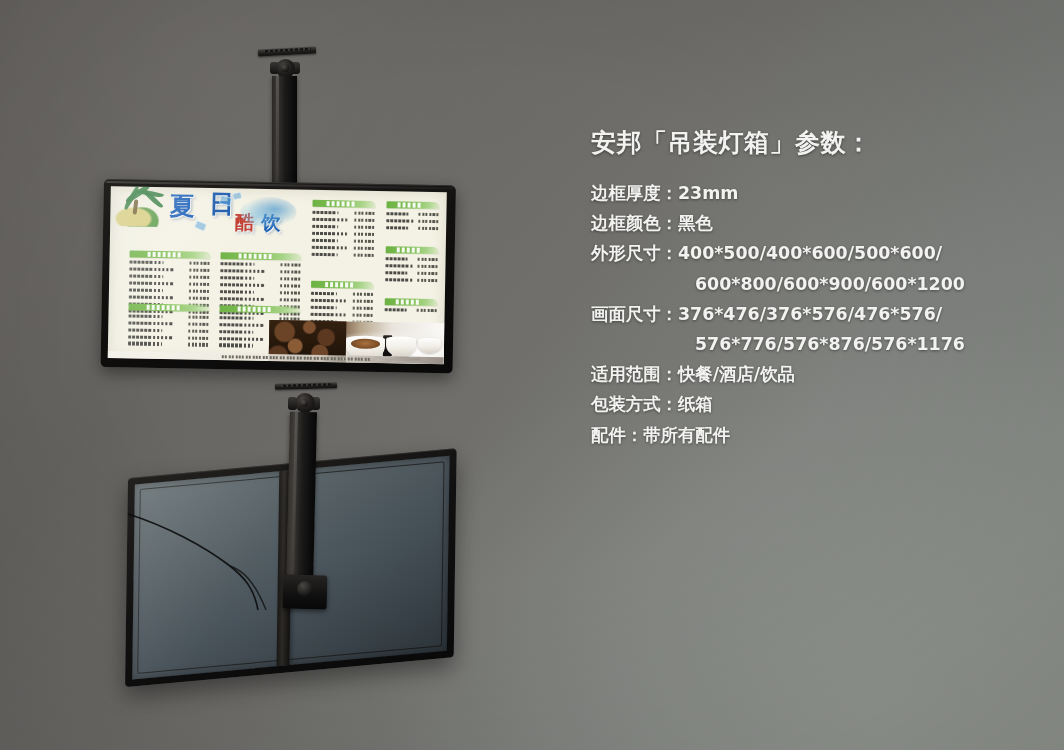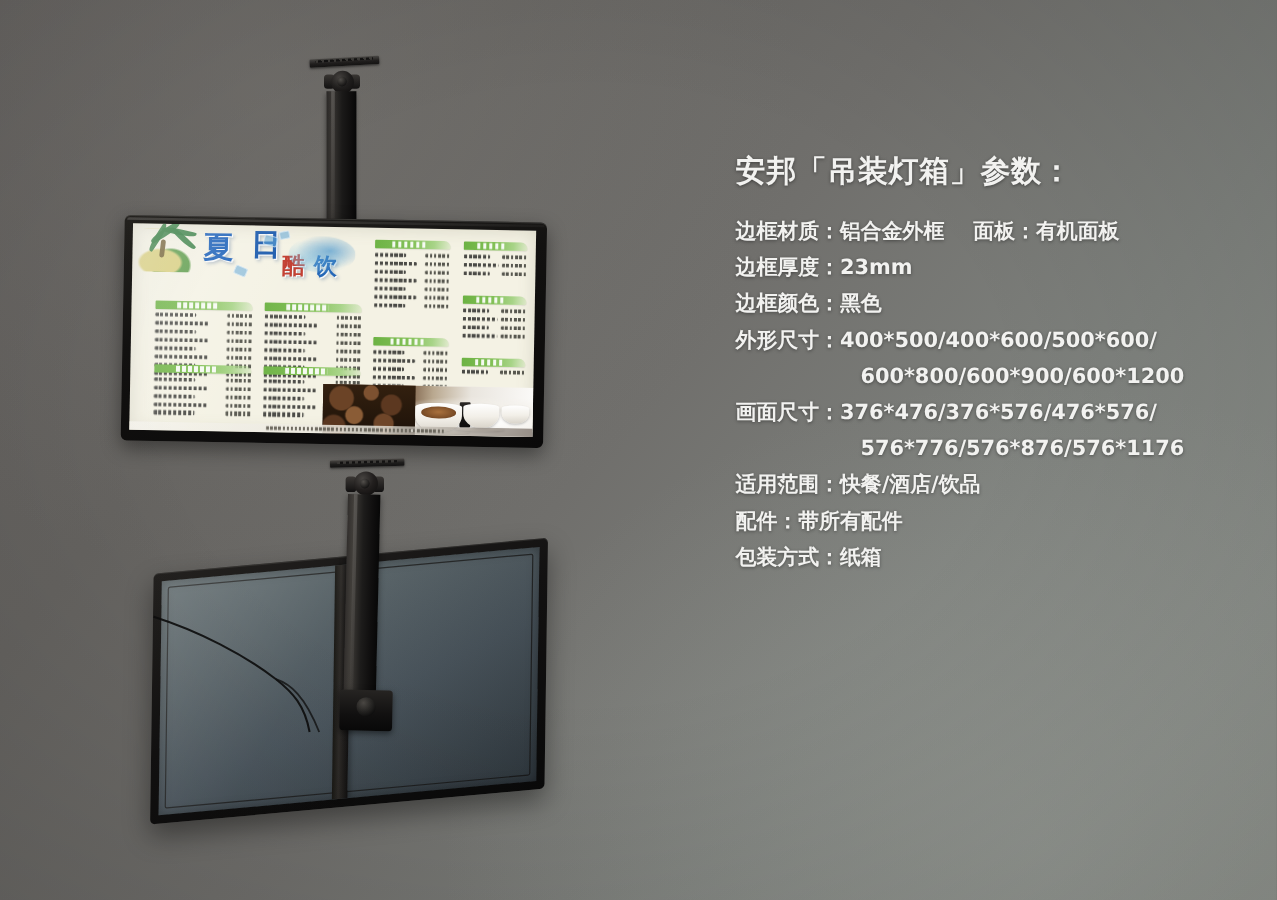--- a/index.html
+++ b/index.html
@@ -315,21 +315,21 @@
     border:1.5px solid rgba(20,19,18,.75);
     border-radius:2px;
   }
   .cable {
     position:absolute; left:126px; top:492px; width:190px; height:120px;
     pointer-events:none;
   }
 
   
   .spec {
-    position:absolute; left:613px; top:126px; width:442px;
+    position:absolute; left:591px; top:126px; width:442px;
     color:#f2f2f0;
   }
   .spec-title {
     font-family:"DejaVu Sans", sans-serif;
     font-size:25px; font-weight:bold; letter-spacing:.5px;
     margin-bottom:19px;
     text-shadow:0 1px 3px rgba(0,0,0,.45);
   }
   .spec-line {
     font-family:"DejaVu Sans", sans-serif;
@@ -677,25 +677,24 @@
   <svg class="cable" viewBox="0 0 190 120">
     <path d="M2 22 C40 34, 78 54, 104 74 C118 85, 128 96, 132 118" fill="none" stroke="#0c0c0c" stroke-width="1.7" opacity=".9"></path>
     <path d="M104 74 C116 78, 128 88, 140 118" fill="none" stroke="#111" stroke-width="1.5" opacity=".8"></path>
   </svg>
 
   <div class="bg-vig"></div>
 
   <div class="spec">
     <div class="spec-title">安邦「吊装灯箱」参数：</div>
     <div id="spec-lines">
-        <div class="spec-line">边框材质：铝合金外框    面板：有机面板</div>
         <div class="spec-line">边框厚度：23mm</div>
         <div class="spec-line">边框颜色：黑色</div>
         <div class="spec-line">外形尺寸：400*500/400*600/500*600/</div>
         <div class="spec-line indent">600*800/600*900/600*1200</div>
         <div class="spec-line">画面尺寸：376*476/376*576/476*576/</div>
         <div class="spec-line indent">576*776/576*876/576*1176</div>
         <div class="spec-line">适用范围：快餐/酒店/饮品</div>
+        <div class="spec-line">包装方式：纸箱</div>
         <div class="spec-line">配件：带所有配件</div>
-        <div class="spec-line">包装方式：纸箱</div>
       </div>
   </div>
 </div>
 
 </body></html>

